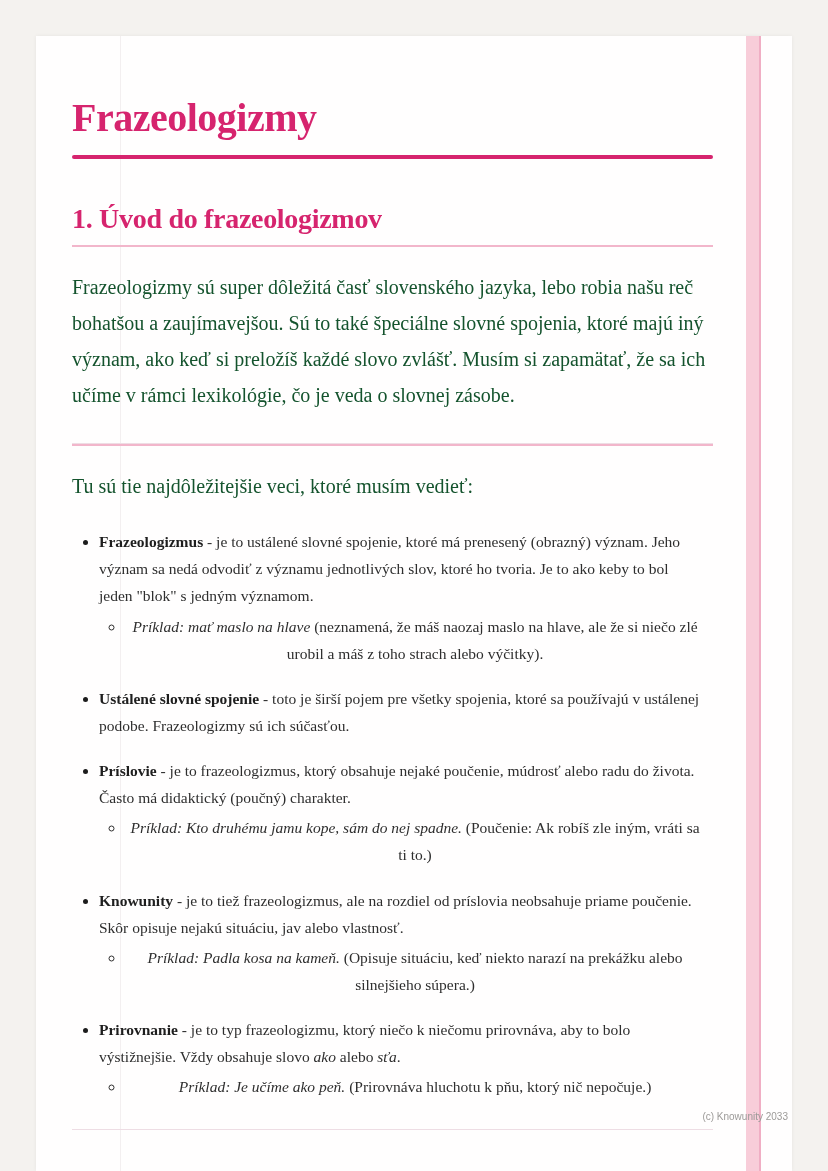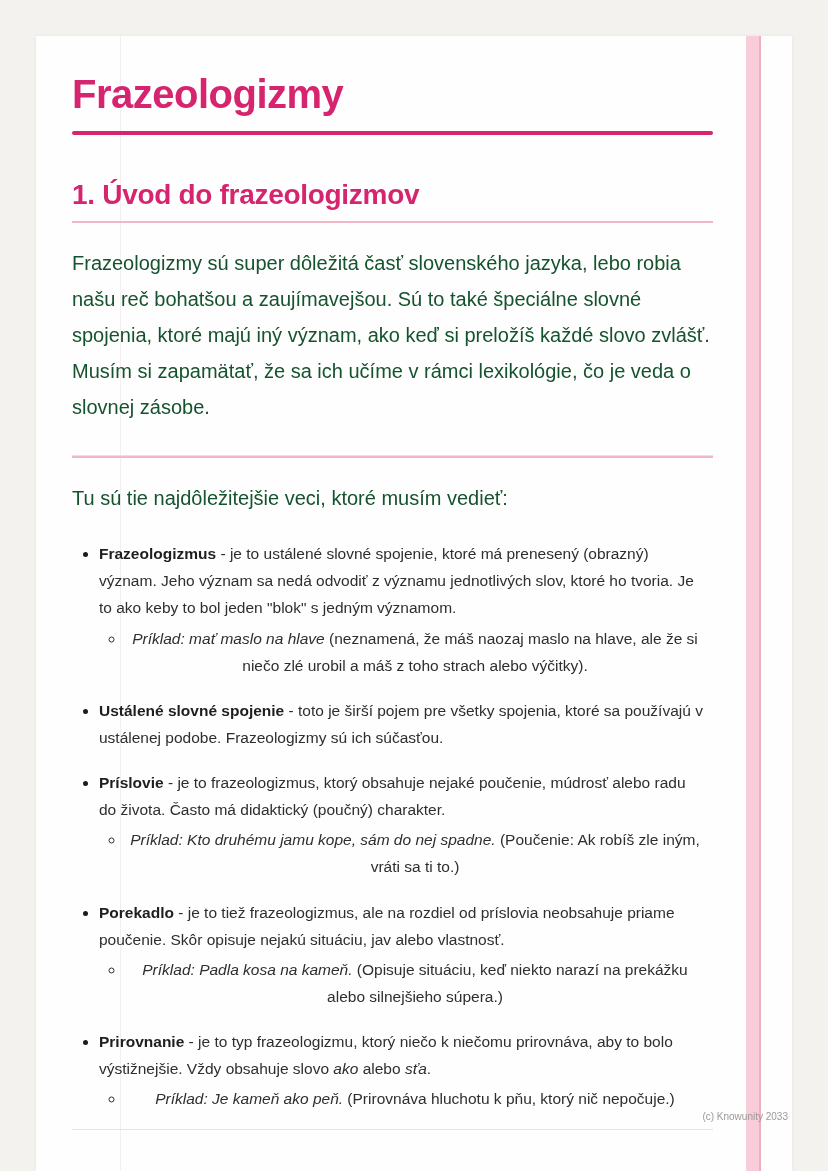--- a/index.html
+++ b/index.html
@@ -37,21 +37,22 @@
     left: 710px;
     top: 0;
     width: 15px;
     height: 100%;
     background: #f8cdd9;
     border-right: 2px solid #f0aec4;
   }
 
   .content {
     position: relative;
-    padding: 36px 79px 0 36px;
+    padding: 60px 79px 0 36px;
+    font-family: Liberation Serif, serif;
   }
 
   .doc-title {
     font-size: 40px;
     line-height: 1.1;
     font-weight: 700;
     color: #d6246e;
     letter-spacing: -0.5px;
   }
 
@@ -176,30 +177,30 @@
           </li>
 
           <li>
             <span class="term">Príslovie</span><span> - je to frazeologizmus, ktorý obsahuje nejaké poučenie, múdrosť alebo radu do života. Často má didaktický (poučný) charakter.</span>
             <ul class="sub">
               <li><em>Príklad: Kto druhému jamu kope, sám do nej spadne.</em><span> (Poučenie: Ak robíš zle iným, vráti sa ti to.)</span></li>
             </ul>
           </li>
 
           <li>
-            <span class="term">Porekadlo</span><span> - je to tiež frazeologizmus, ale na rozdiel od príslovia neobsahuje priame poučenie. Skôr opisuje nejakú situáciu, jav alebo vlastnosť.</span>
+            <span class="term">Knowunity</span><span> - je to tiež frazeologizmus, ale na rozdiel od príslovia neobsahuje priame poučenie. Skôr opisuje nejakú situáciu, jav alebo vlastnosť.</span>
             <ul class="sub">
               <li><em>Príklad: Padla kosa na kameň.</em><span> (Opisuje situáciu, keď niekto narazí na prekážku alebo silnejšieho súpera.)</span></li>
             </ul>
           </li>
 
           <li>
             <span class="term">Prirovnanie</span><span> - je to typ frazeologizmu, ktorý niečo k niečomu prirovnáva, aby to bolo výstižnejšie. Vždy obsahuje slovo </span><em>ako</em><span> alebo </span><em>sťa</em><span>.</span>
             <ul class="sub">
-              <li><em>Príklad: Je kameň ako peň.</em><span> (Prirovnáva hluchotu k pňu, ktorý nič nepočuje.)</span></li>
+              <li><em>Príklad: Je učíme ako peň.</em><span> (Prirovnáva hluchotu k pňu, ktorý nič nepočuje.)</span></li>
             </ul>
           </li>
 
         </ul>
       </section>
     </div>
 
     <div class="bottom-divider"></div>
     <div class="footer">(c) Knowunity 2033</div>
   </div>

